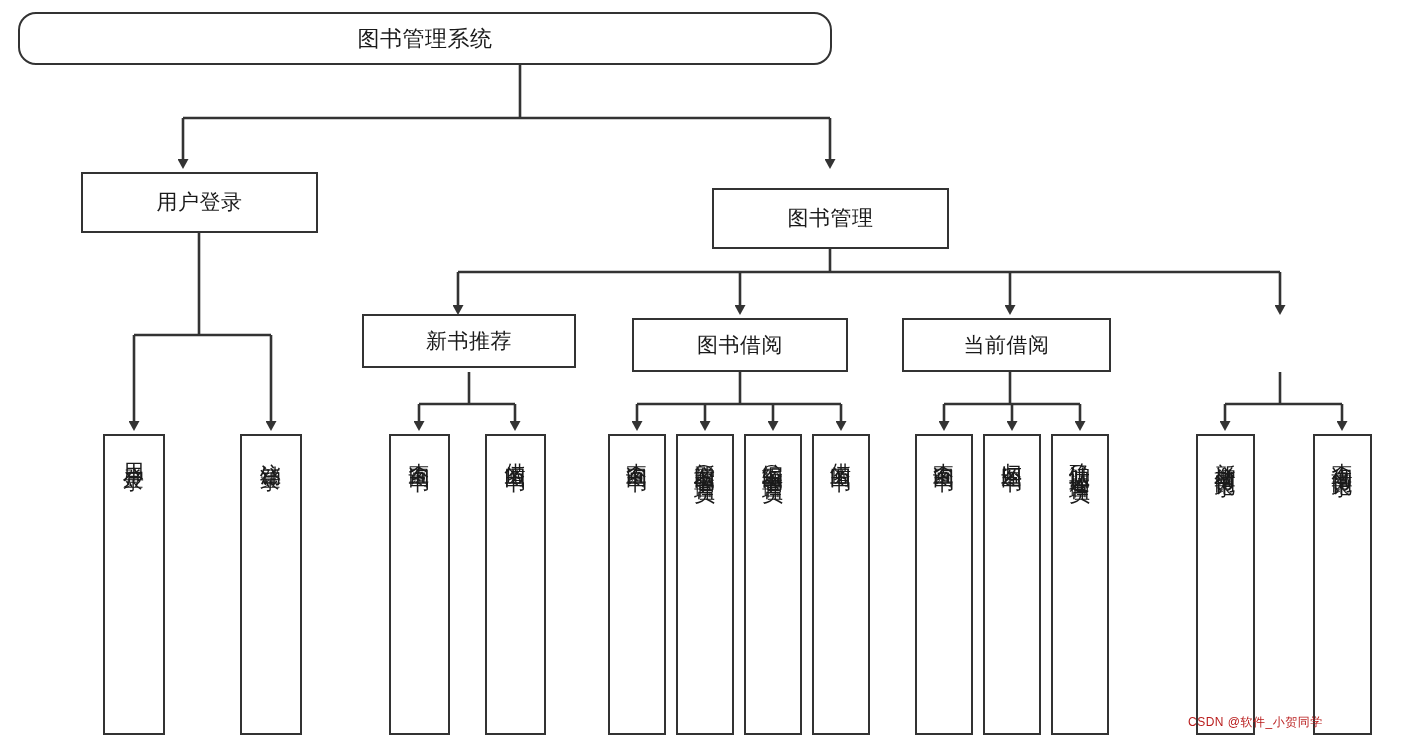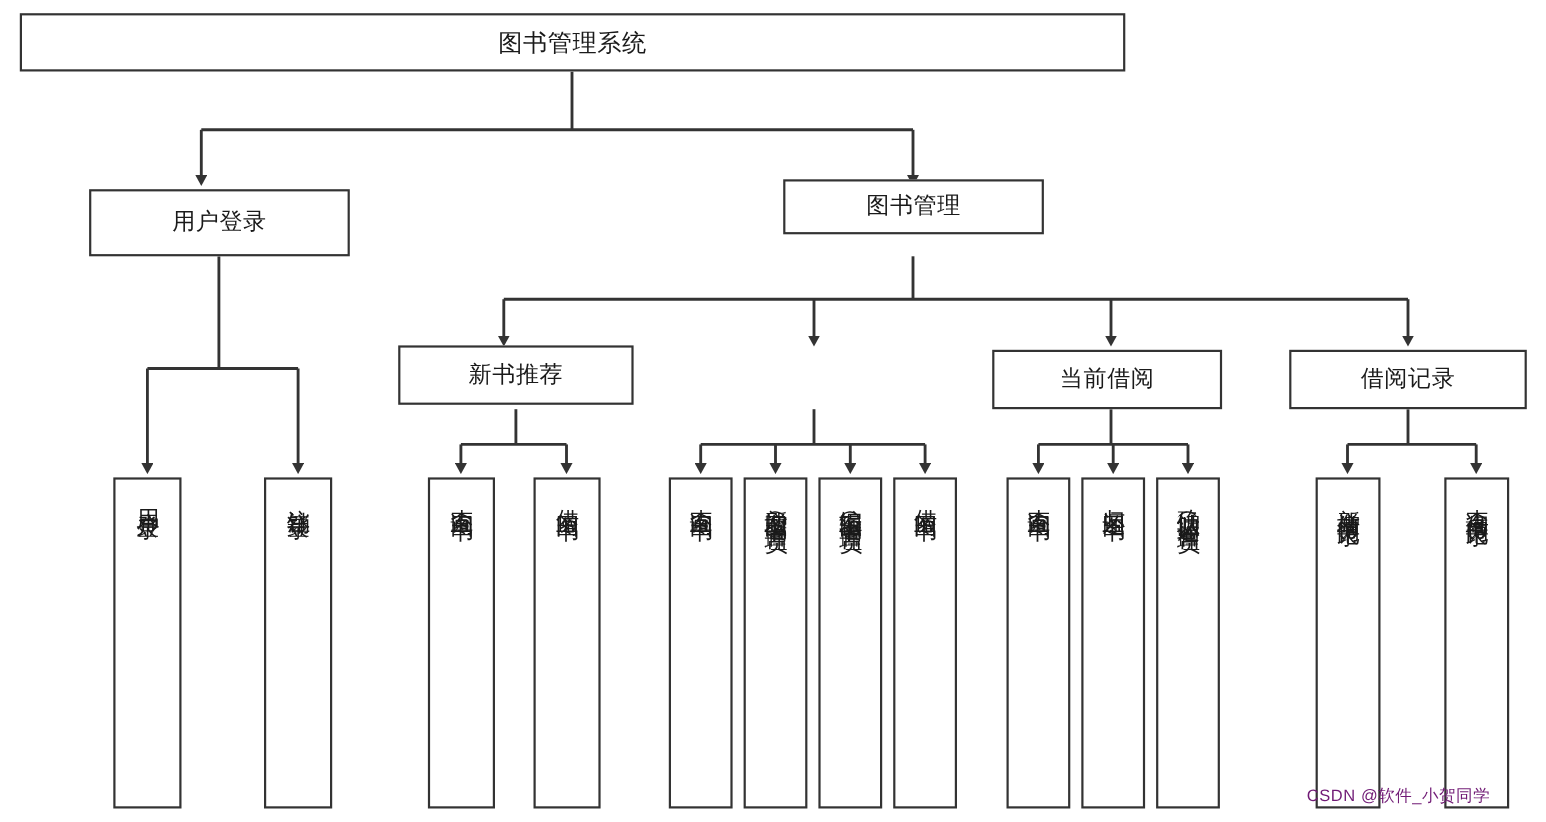--- a/index.html
+++ b/index.html
@@ -60,22 +60,22 @@
     text-orientation: upright;
     font-size: 21px;
     line-height: 1.0;
     letter-spacing: 3px;
     white-space: nowrap;
   }
   .watermark {
     position: absolute;
     left: 1188px;
     top: 714px;
-    font-size: 15px;
-    color: #701a75;
+    font-size: 12px;
+    color: #b91c1c;
     white-space: nowrap;
     z-index: 3;
     letter-spacing: 0.5px;
   }
 </style>
 </head>
 <body>
 
 <div id="diagram">
 
@@ -122,40 +122,40 @@
       <path d="M1012,404 L1012,422" marker-end="url(#arrow)"></path>
       <path d="M1080,404 L1080,422" marker-end="url(#arrow)"></path>
 
       <path d="M1280,372 L1280,404"></path>
       <path d="M1225,404 L1342,404"></path>
       <path d="M1225,404 L1225,422" marker-end="url(#arrow)"></path>
       <path d="M1342,404 L1342,422" marker-end="url(#arrow)"></path>
     </g>
   </svg>
 
-  <div class="node horiz root" style="left:18px; top:12px; width:1005px; height:53px;">
+  <div class="node horiz root" style="left:18px; top:12px; width:814px; height:53px;border-radius:18px;">
     <span class="node-label">图书管理系统</span>
   </div>
 
   <div class="node horiz" style="left:81px; top:172px; width:237px; height:61px;">
     <span class="node-label">用户登录</span>
   </div>
-  <div class="node horiz" style="left:712px; top:163px; width:237px; height:50px;">
+  <div class="node horiz" style="left:712px; top:188px; width:237px; height:61px;">
     <span class="node-label">图书管理</span>
   </div>
 
   <div class="node horiz" style="left:362px; top:314px; width:214px; height:54px;">
     <span class="node-label">新书推荐</span>
   </div>
+  <div class="node horiz" style="left:632px; top:318px; width:216px; height:54px;">
+    <span class="node-label">图书借阅</span>
+  </div>
   <div class="node horiz" style="left:902px; top:318px; width:209px; height:54px;">
     <span class="node-label">当前借阅</span>
   </div>
-  <div class="node horiz" style="left:1172px; top:318px; width:216px; height:54px;">
-    <span class="node-label">借阅记录</span>
-  </div>
 
   <div class="node vert" style="left:103px; top:434px; width:62px; height:301px;">
     <span class="node-label">用户登录</span>
   </div>
   <div class="node vert" style="left:240px; top:434px; width:62px; height:301px;">
     <span class="node-label">注销登录</span>
   </div>
 
   <div class="node vert" style="left:389px; top:434px; width:61px; height:301px;">
     <span class="node-label">查询图书</span>

